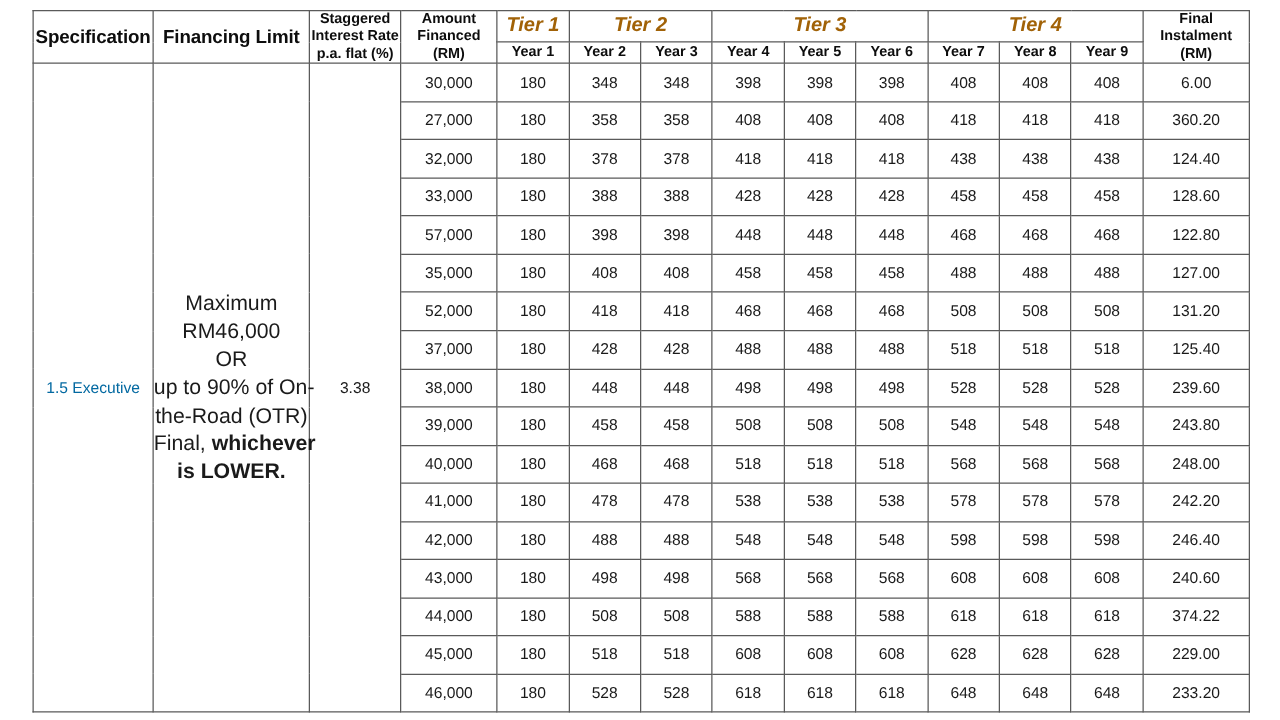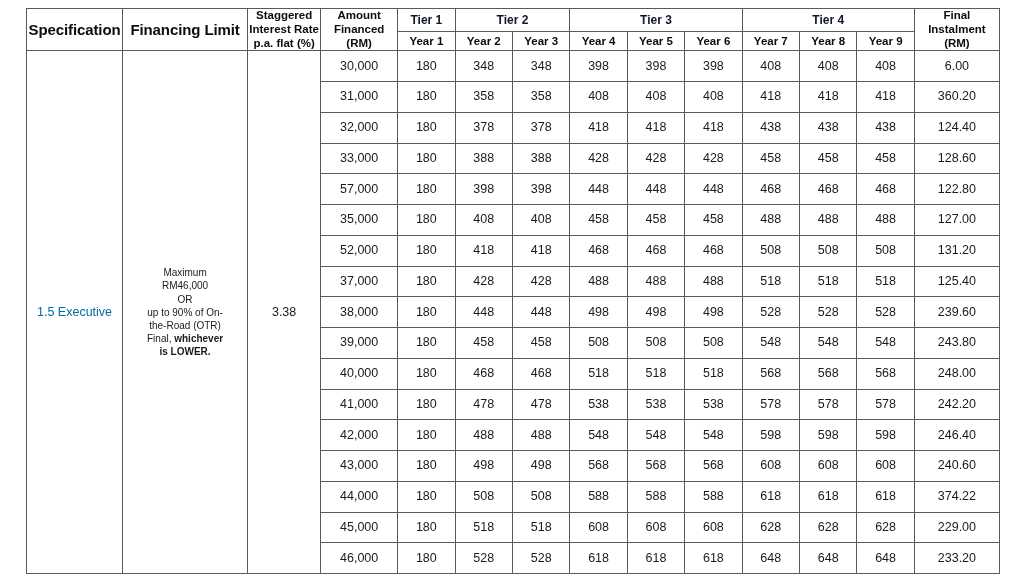--- a/index.html
+++ b/index.html
@@ -53,39 +53,40 @@
     font-weight: bold;
     line-height: 1.2;
     color: #0d0d0d;
   }
   th.hdr-year {
     font-size: 11.5px;
     font-weight: bold;
     color: #0d0d0d;
   }
   th.hdr-tier {
-    font-size: 12px;
+    font-size: 16px;
     font-weight: bold;
-    color: #0f172a;
+    color: #a16207;
+    font-style: italic;
   }
 
   td.cell {
     font-size: 12.5px;
     color: #1a1a1a;
     height: 27.3px;
     line-height: 27.3px;
   }
 
   td.spec-cell {
     font-size: 12.5px;
     color: #0369a1;
     vertical-align: middle;
   }
   td.limit-cell {
-    font-size: 10px;
+    font-size: 17px;
     line-height: 1.32;
     color: #1a1a1a;
     vertical-align: middle;
     padding: 0 6px;
   }
   td.rate-cell {
     font-size: 12.5px;
     color: #1a1a1a;
     vertical-align: middle;
   }
@@ -181,21 +182,21 @@
           <td class="cell">348</td>
           <td class="cell">398</td>
           <td class="cell">398</td>
           <td class="cell">398</td>
           <td class="cell">408</td>
           <td class="cell">408</td>
           <td class="cell">408</td>
           <td class="cell">6.00</td>
         </tr>
         <tr>
-          <td class="cell">31,000</td>
+          <td class="cell">27,000</td>
           <td class="cell">180</td>
           <td class="cell">358</td>
           <td class="cell">358</td>
           <td class="cell">408</td>
           <td class="cell">408</td>
           <td class="cell">408</td>
           <td class="cell">418</td>
           <td class="cell">418</td>
           <td class="cell">418</td>
           <td class="cell">360.20</td>

